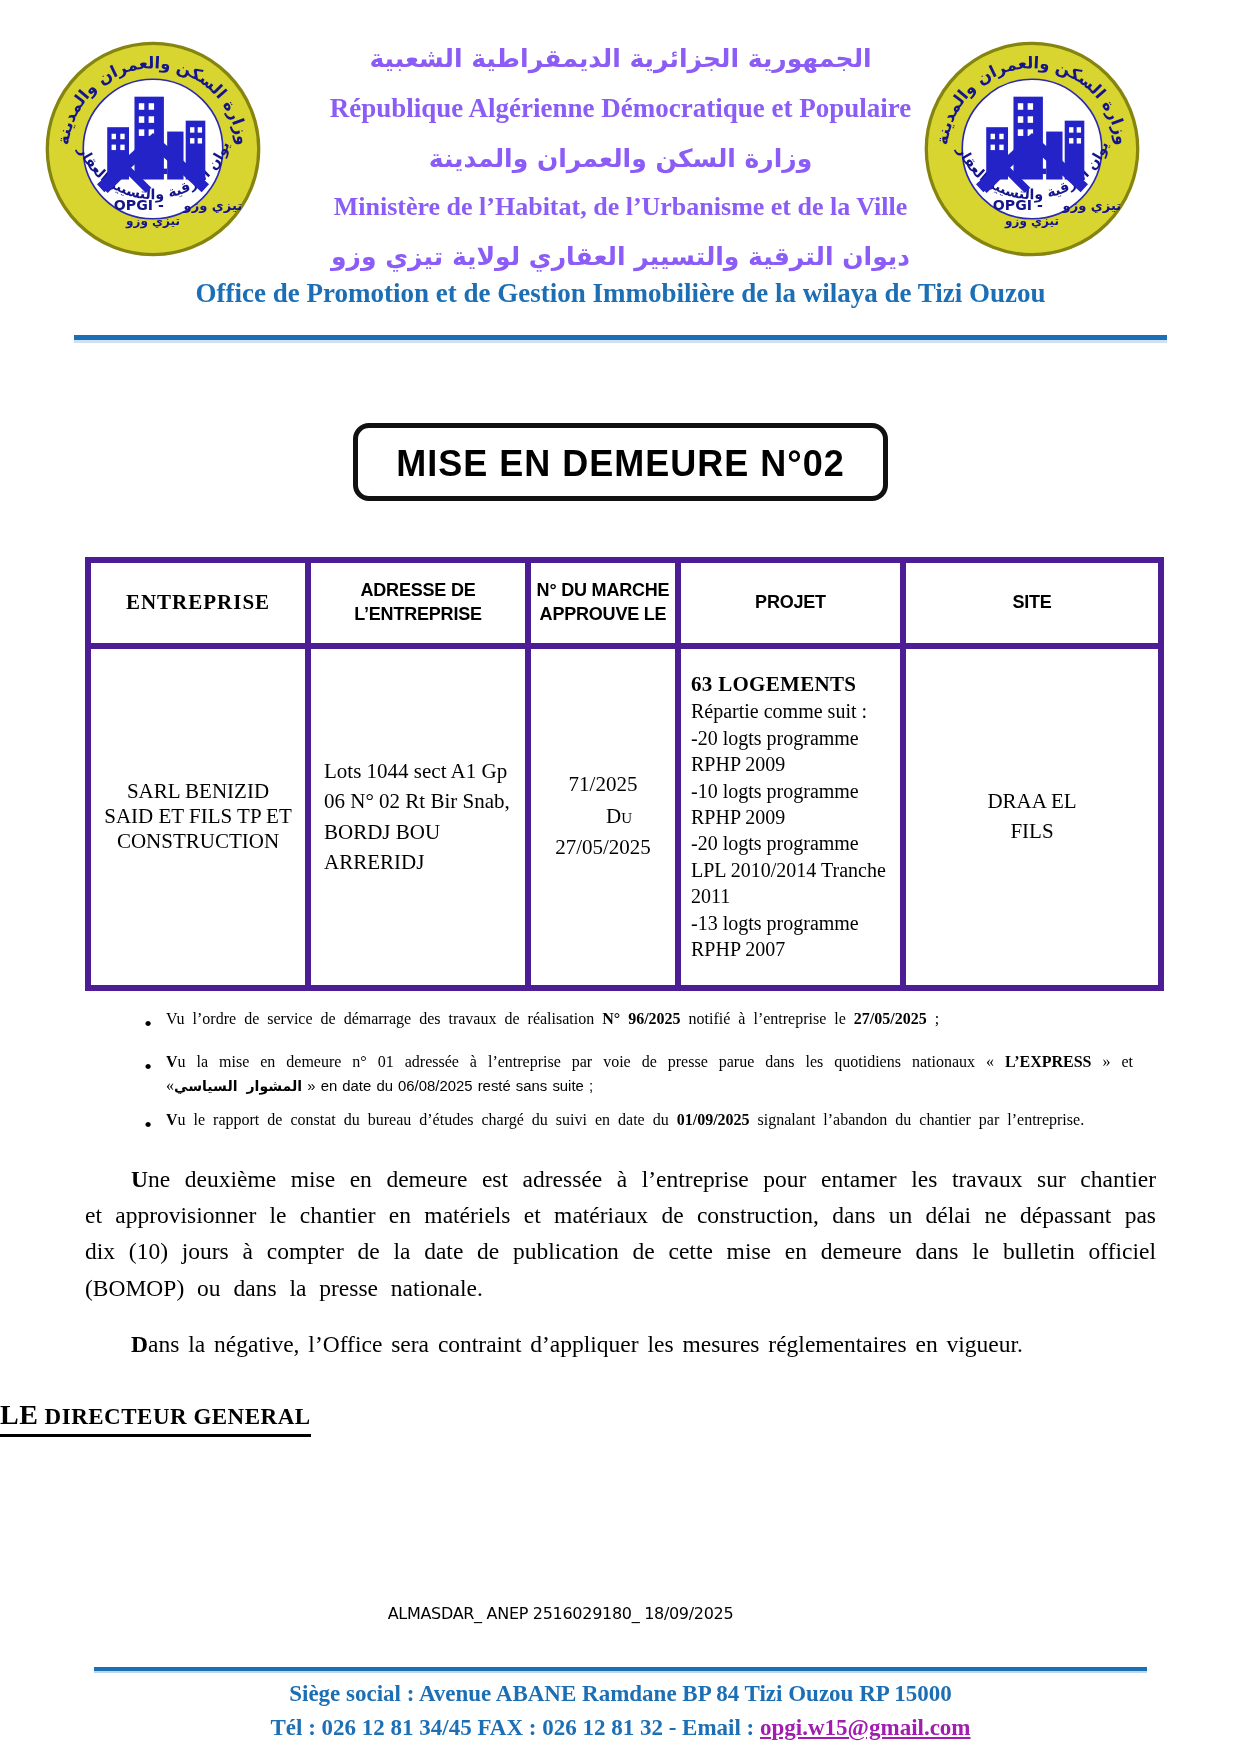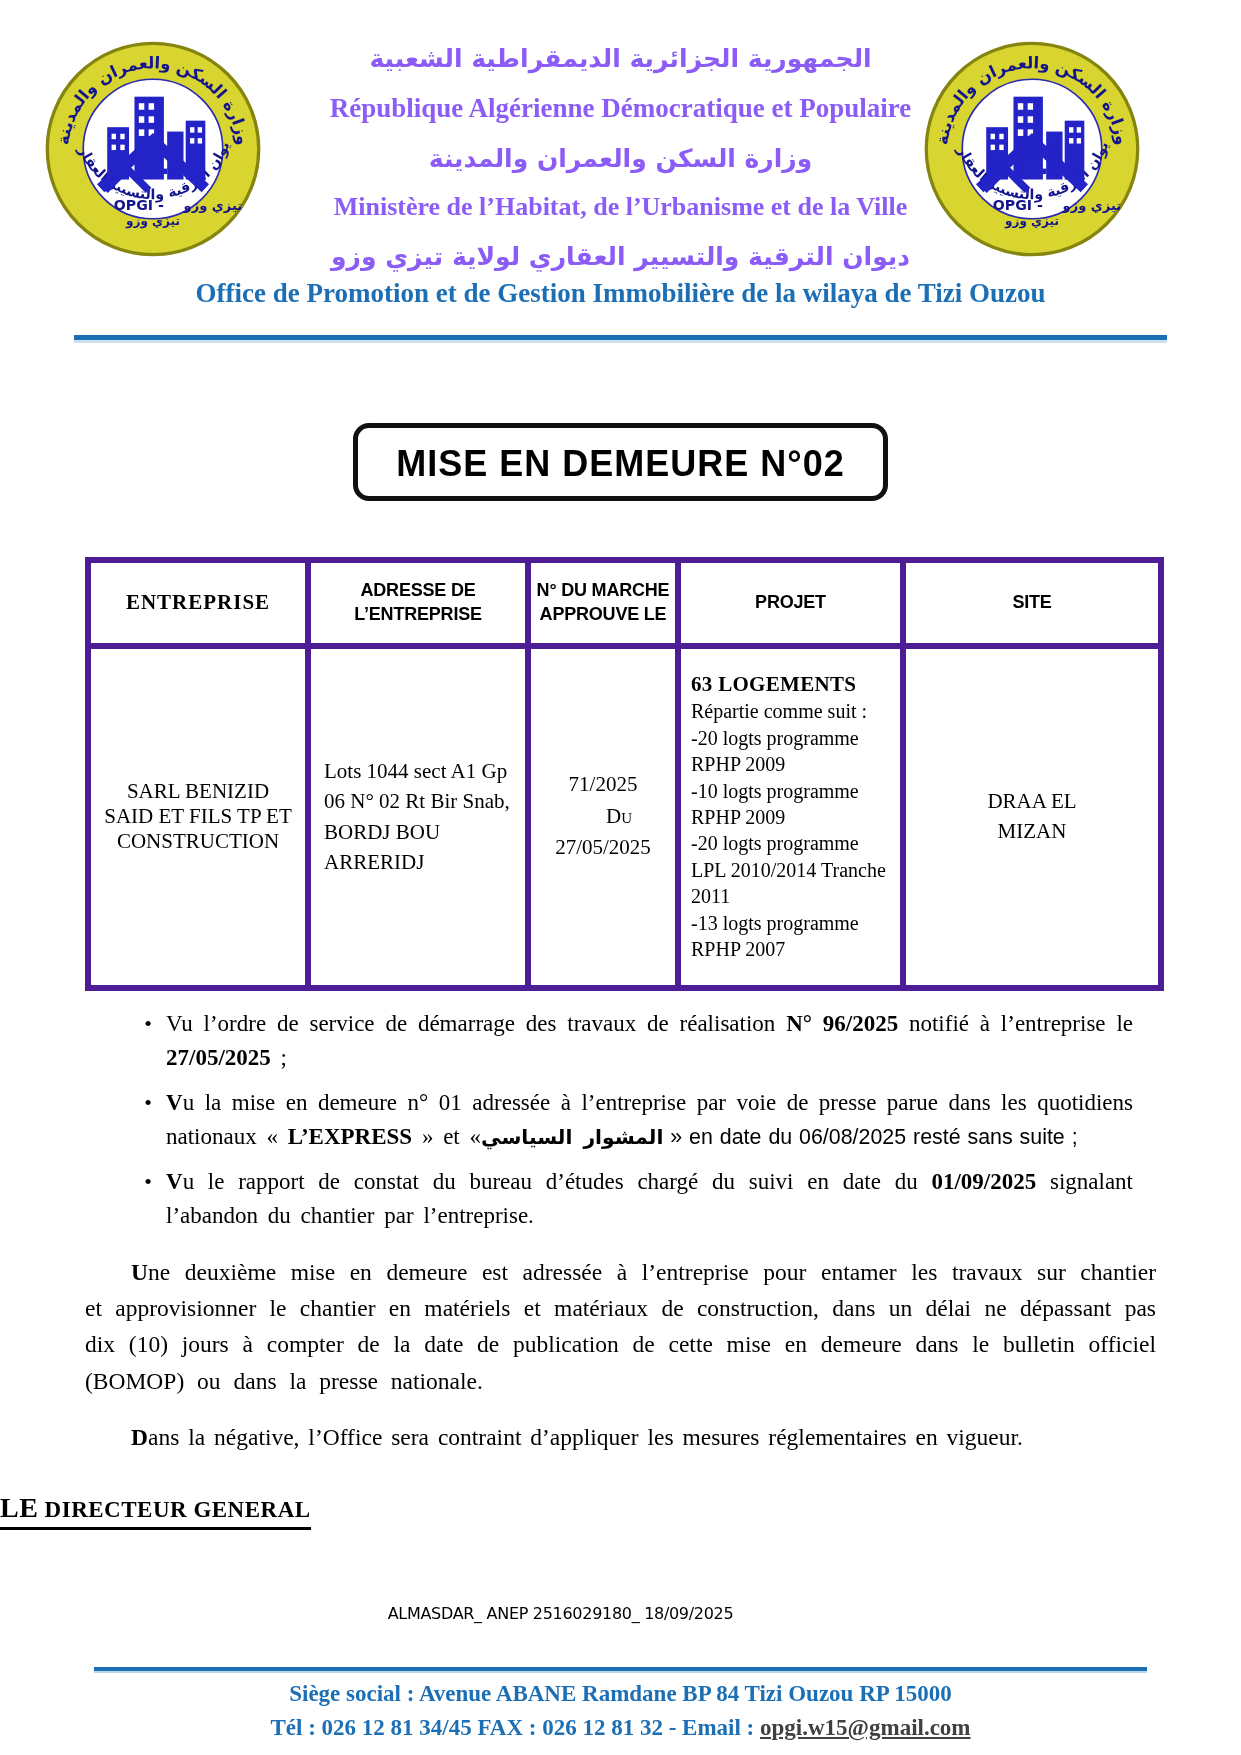--- a/index.html
+++ b/index.html
@@ -48,41 +48,41 @@
   td.c-marche    { text-align: center; font-size: 21px; line-height: 1.5; }
   td.c-marche .du { font-variant: small-caps; margin-left: 32px; }
   td.c-projet    { text-align: left; vertical-align: middle; padding: 6px 4px 6px 10px; font-size: 20px; line-height: 1.32; }
   td.c-projet .proj-title { font-weight: bold; font-size: 21px; letter-spacing: 0.3px; }
   td.c-site      { text-align: center; font-size: 21px; line-height: 1.4; }
   td.c-site span { display: inline-block; max-width: 115px; }
   
   .bullets { margin: 16px 108px 0 130px; }
   .bullet { display: flex; margin-top: 10px; }
   .bullet .dot { width: 36px; flex: 0 0 36px; font-size: 22px; text-align: center; line-height: 1.5; }
-  .bullet .btxt { flex: 1; font-size: 23px; line-height: 1.5; text-align: justify; word-spacing: 4px; }
+  .bullet .btxt { flex: 1; font-size: 16px; line-height: 1.5; text-align: justify; word-spacing: 4px; }
   .seg-sans { font-family: "Liberation Sans", sans-serif; font-size: 0.93em; word-spacing: 1px; }
   .seg-ar { font-family: "DejaVu Sans", sans-serif; font-size: 0.88em; }
   
   .para { margin: 20px 85px 0 85px; font-size: 23.5px; line-height: 1.55; text-align: justify;
           text-indent: 46px; word-spacing: 7px; }
   .para2 { word-spacing: 3px; }
   
   .signature { margin: 36px 250px 0 0; }
   .signature .sig-inner { display: inline-block; border-bottom: 3px solid #000; padding-bottom: 3px;
                           font-weight: bold; font-family: "Liberation Serif", serif; }
   .sig-prefix { font-size: 28px; letter-spacing: 0.5px; }
   .sig-rest   { font-size: 23px; letter-spacing: 0.5px; }
   
   .anep { position: absolute; left: 0; right: 120px; bottom: 132px; text-align: center;
           font-family: "DejaVu Sans", sans-serif; font-size: 16px; letter-spacing: -0.3px; }
   .footer { position: absolute; left: 0; right: 0; bottom: 14px; }
   .footer-rule { margin: 0 94px; height: 4px; background: #1c6fb5; border-bottom: 2px solid #bcd6ee; }
   .footer-line { text-align: center; color: #1c6fb5; font-weight: bold; font-size: 23px;
                  font-family: "Liberation Serif", serif; margin-top: 8px; }
-  .footer-line a { color: #404040; text-decoration: underline; }
+  .footer-line a { color: #a21caf; text-decoration: underline; }
   
   .seal text { font-family: "DejaVu Sans", sans-serif; }
 </style>
 </head>
 <body>
 
 <div class="page">
 
   <div class="header">
 
@@ -213,21 +213,21 @@
         <div>27/05/2025</div>
       </td>
       <td class="c-projet">
         <div class="proj-title">63 LOGEMENTS</div>
         <div>Répartie comme suit :</div>
         <div>-20 logts programme RPHP 2009</div>
         <div>-10 logts programme RPHP 2009</div>
         <div>-20 logts programme LPL 2010/2014 Tranche 2011</div>
         <div>-13 logts programme RPHP 2007</div>
       </td>
-      <td class="c-site"><span>DRAA EL MIZAN</span></td>
+      <td class="c-site"><span>DRAA EL FILS</span></td>
     </tr>
   </tbody>
     </table>
 
   <div class="bullets">
     <div class="bullet">
       <span class="dot">•</span>
       <span class="btxt"><span>Vu l’ordre de service de démarrage des travaux de réalisation </span><span style="font-weight: bold;">N° 96/2025</span><span> notifié à l’entreprise le </span><span style="font-weight: bold;">27/05/2025</span><span> ;</span></span>
     </div>
     <div class="bullet">

